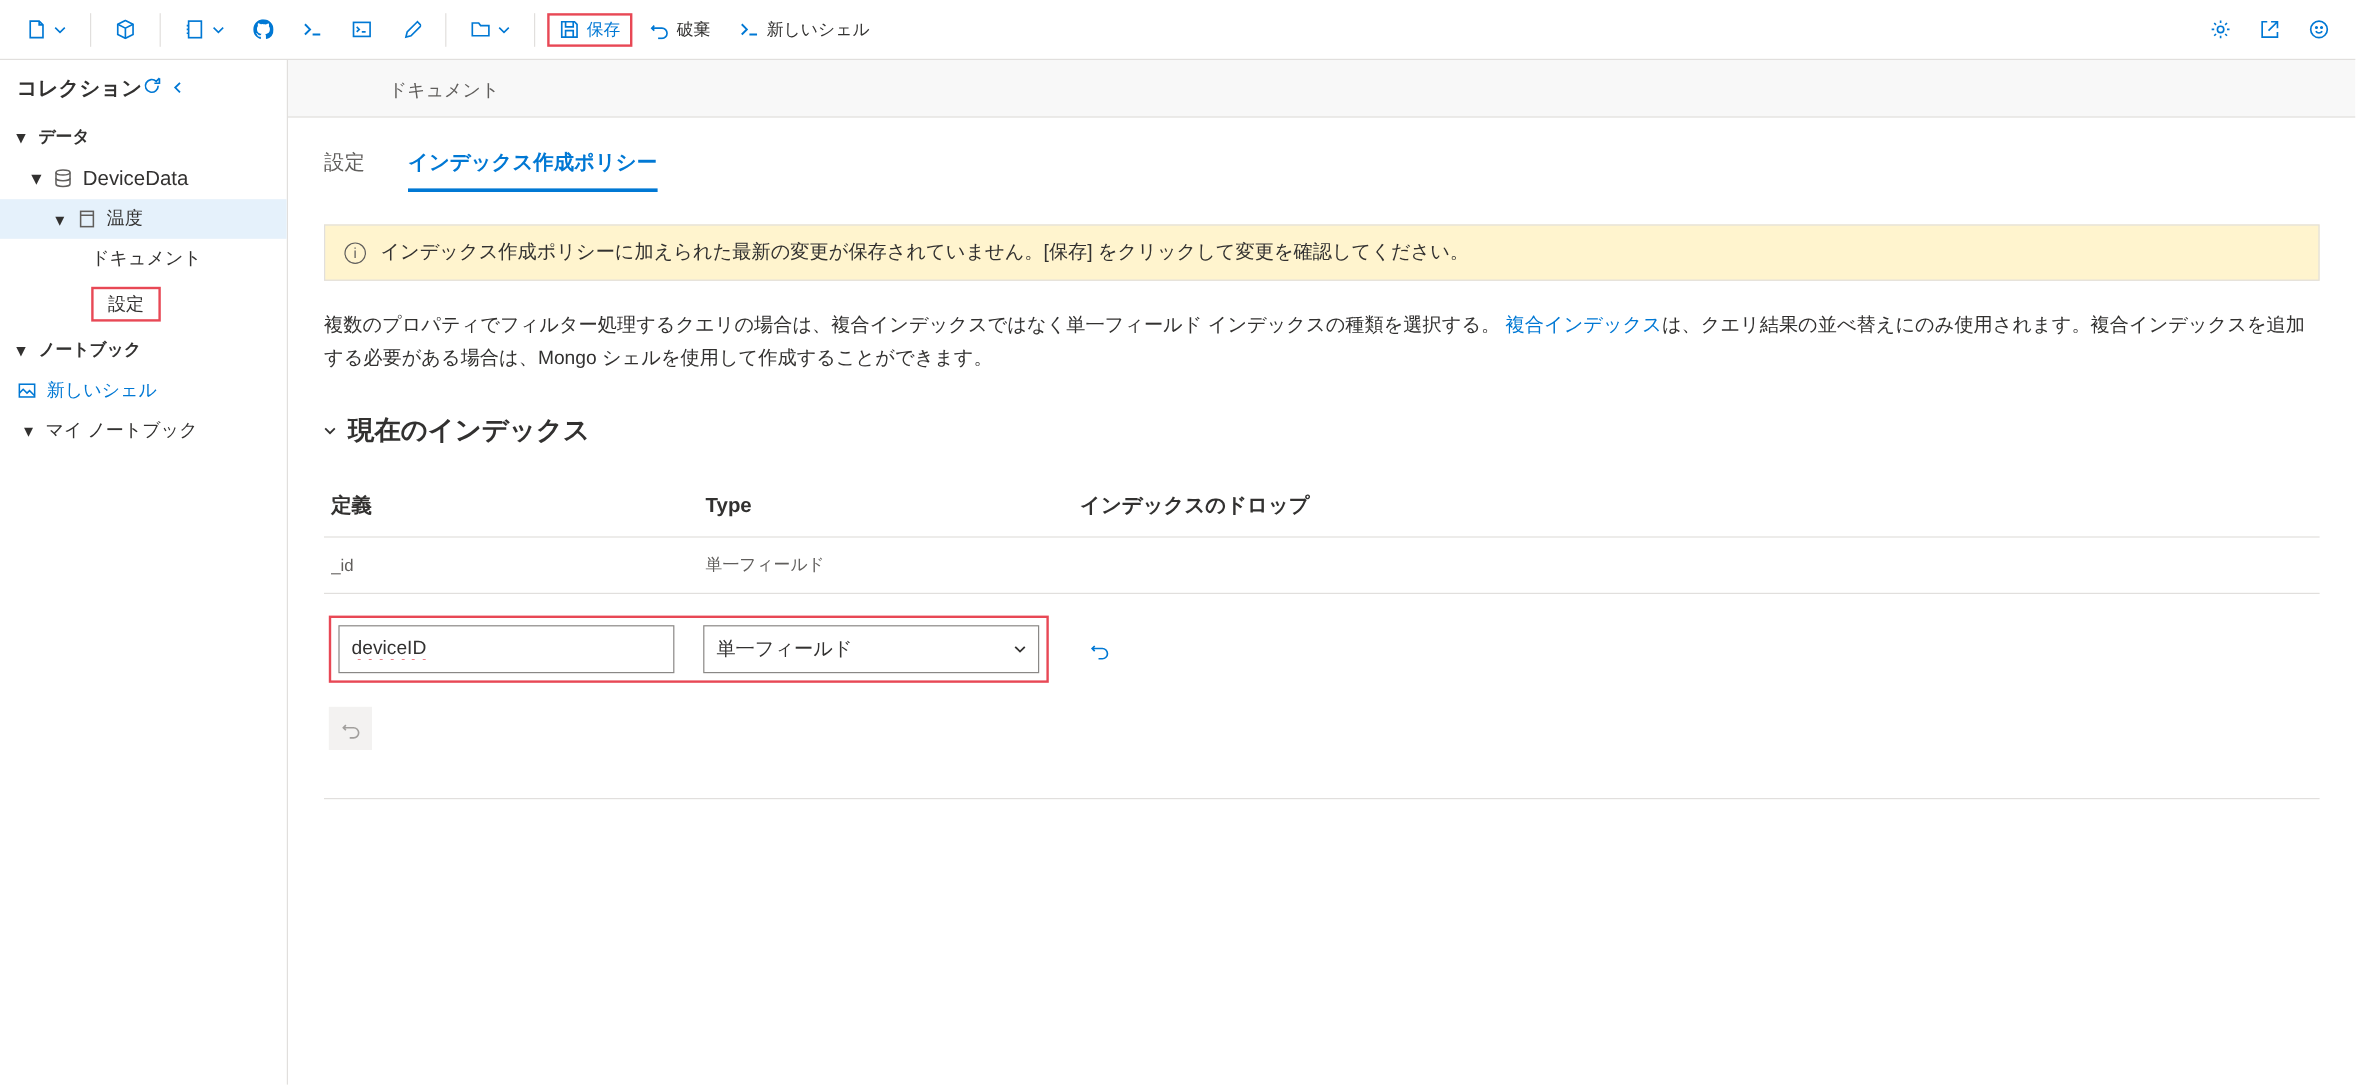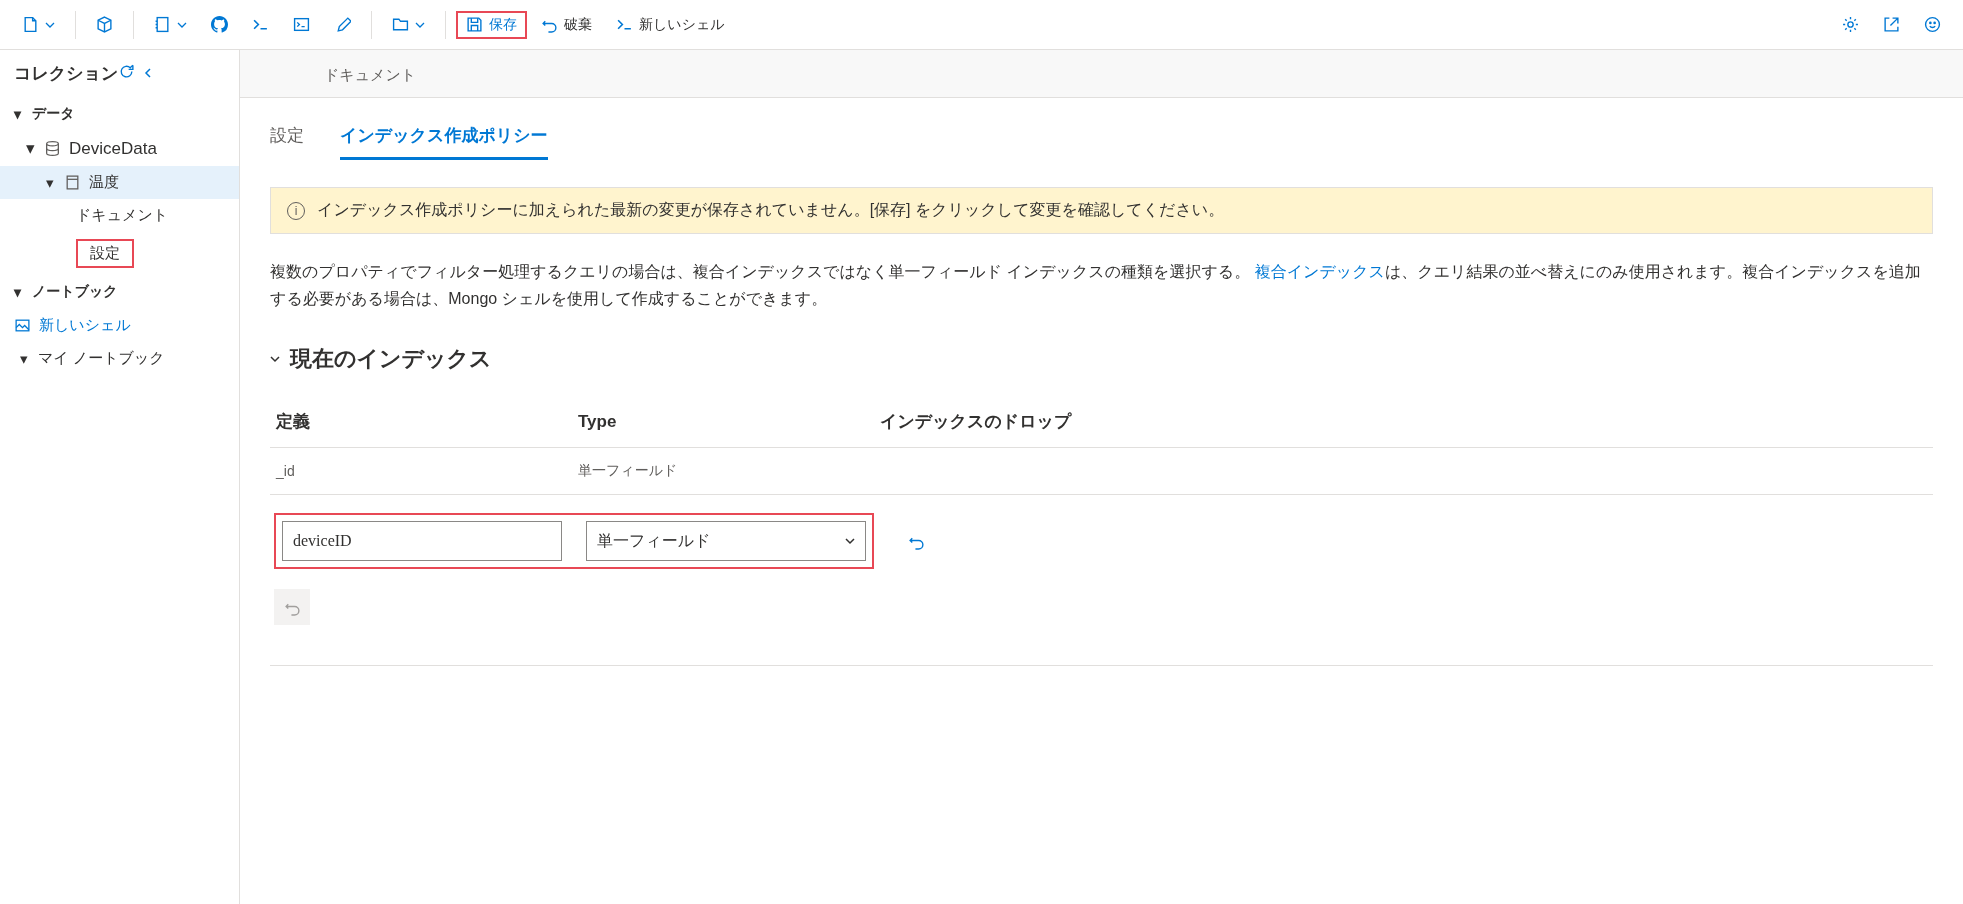--- a/index.html
+++ b/index.html
@@ -180,33 +180,32 @@
       font-size: 22px;
       margin-bottom: 22px;
       text-align: right;
     }
 
     .index-header-row, .index-body-row {
       display: flex;
       align-items: center;
       padding: 14px 6px;
       border-bottom: 1px solid #e1dfdd;
-      gap: 12px;
+      gap: 22px;
     }
     .index-header-row { font-weight: 600; font-size: 17px; }
     .col-def { width: 290px; }
     .col-type { width: 290px; }
     .col-drop { flex: 1; }
 
     .editable-row {
       display: flex;
       align-items: center;
       padding: 10px 4px;
       gap: 24px;
-      font-family: Liberation Serif, serif;
     }
     .row-highlight {
       border: 2px solid #e84855;
       padding: 6px;
     }
     .text-input {
       width: 280px;
       height: 40px;
       border: 1px solid #8a8886;
       padding: 0 10px;

